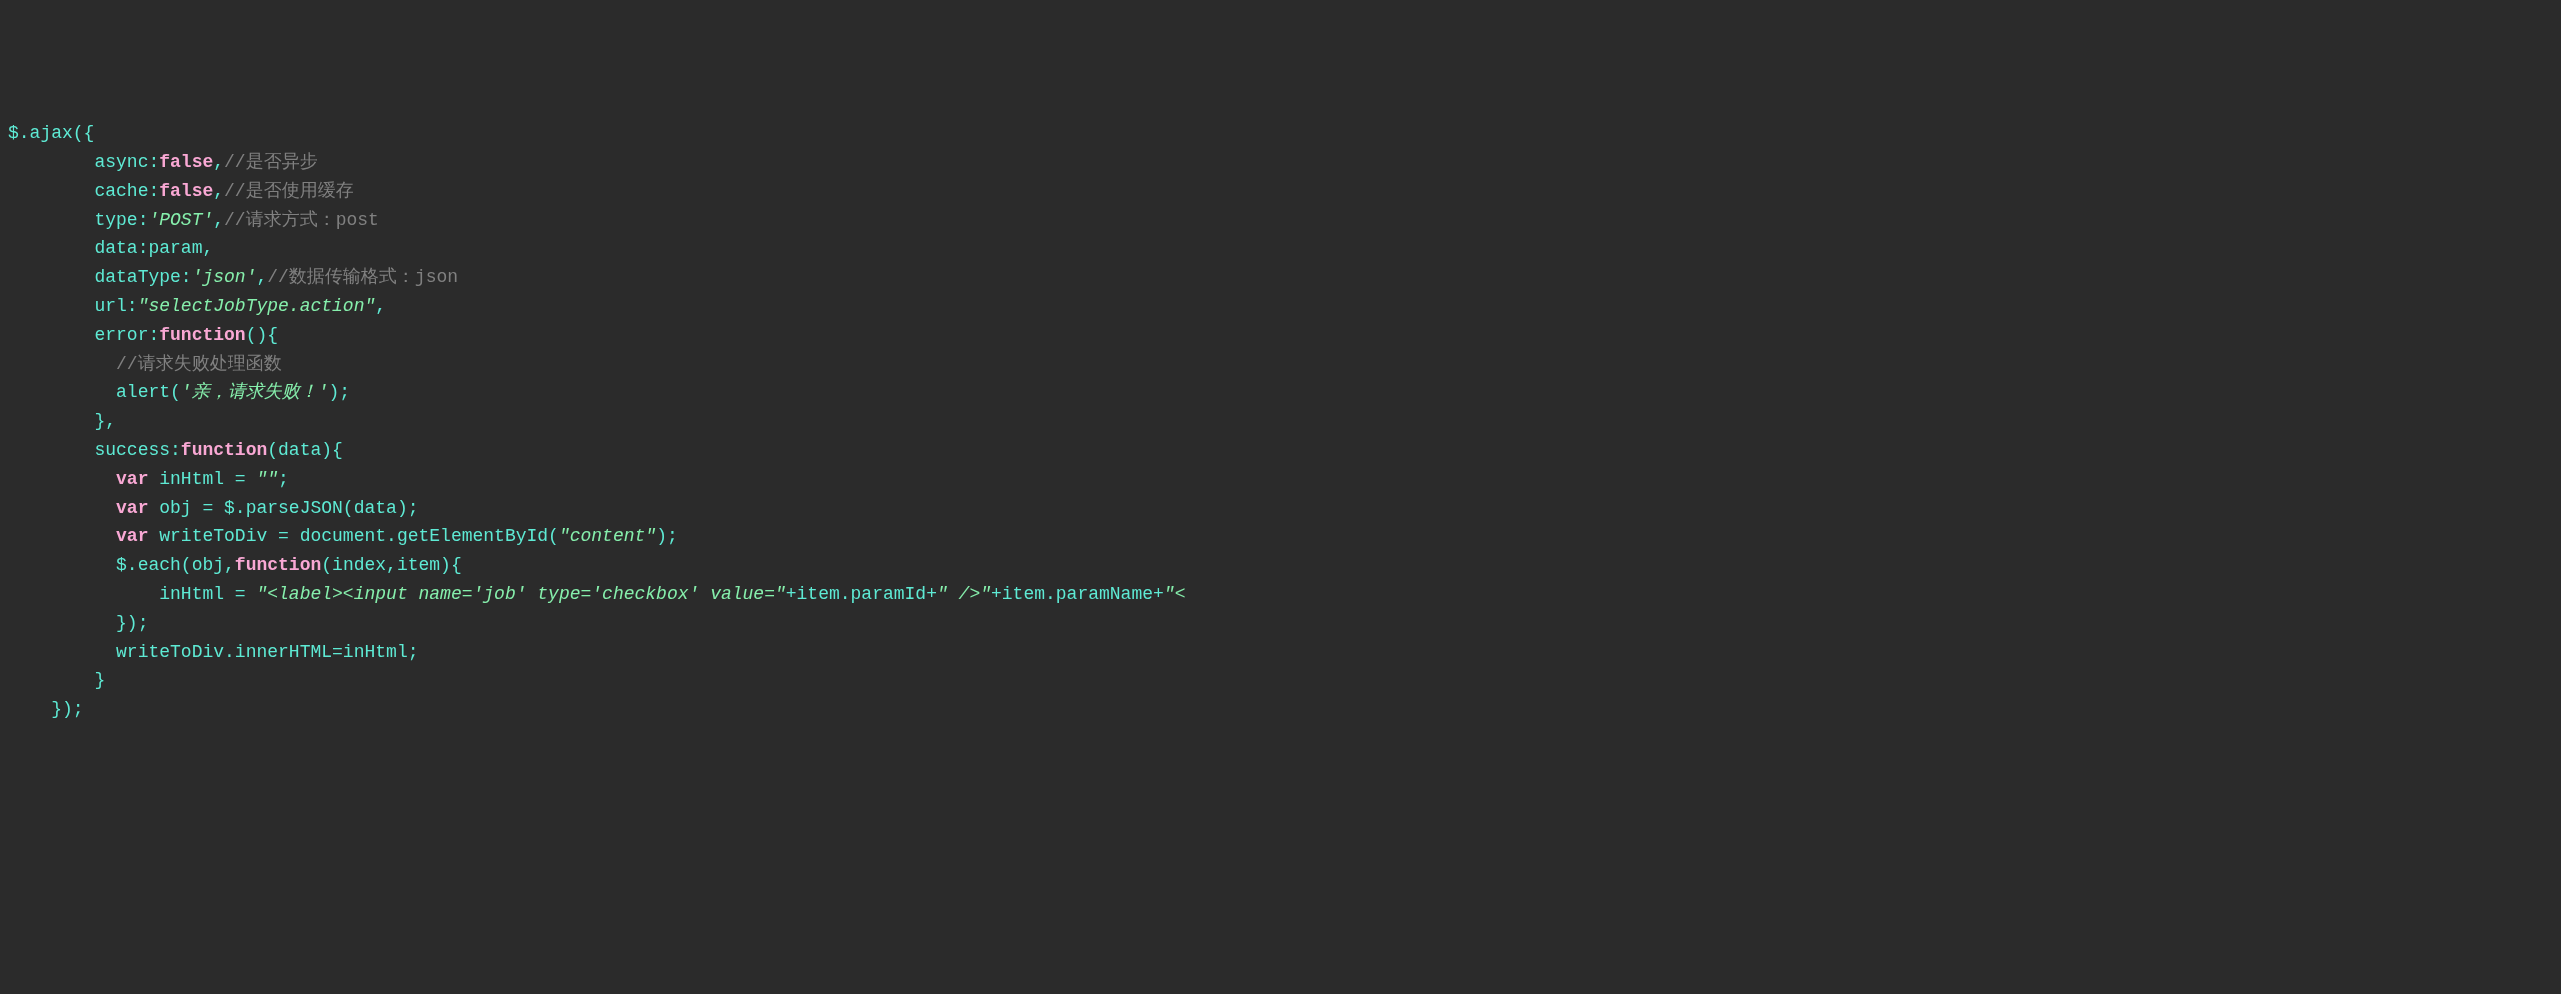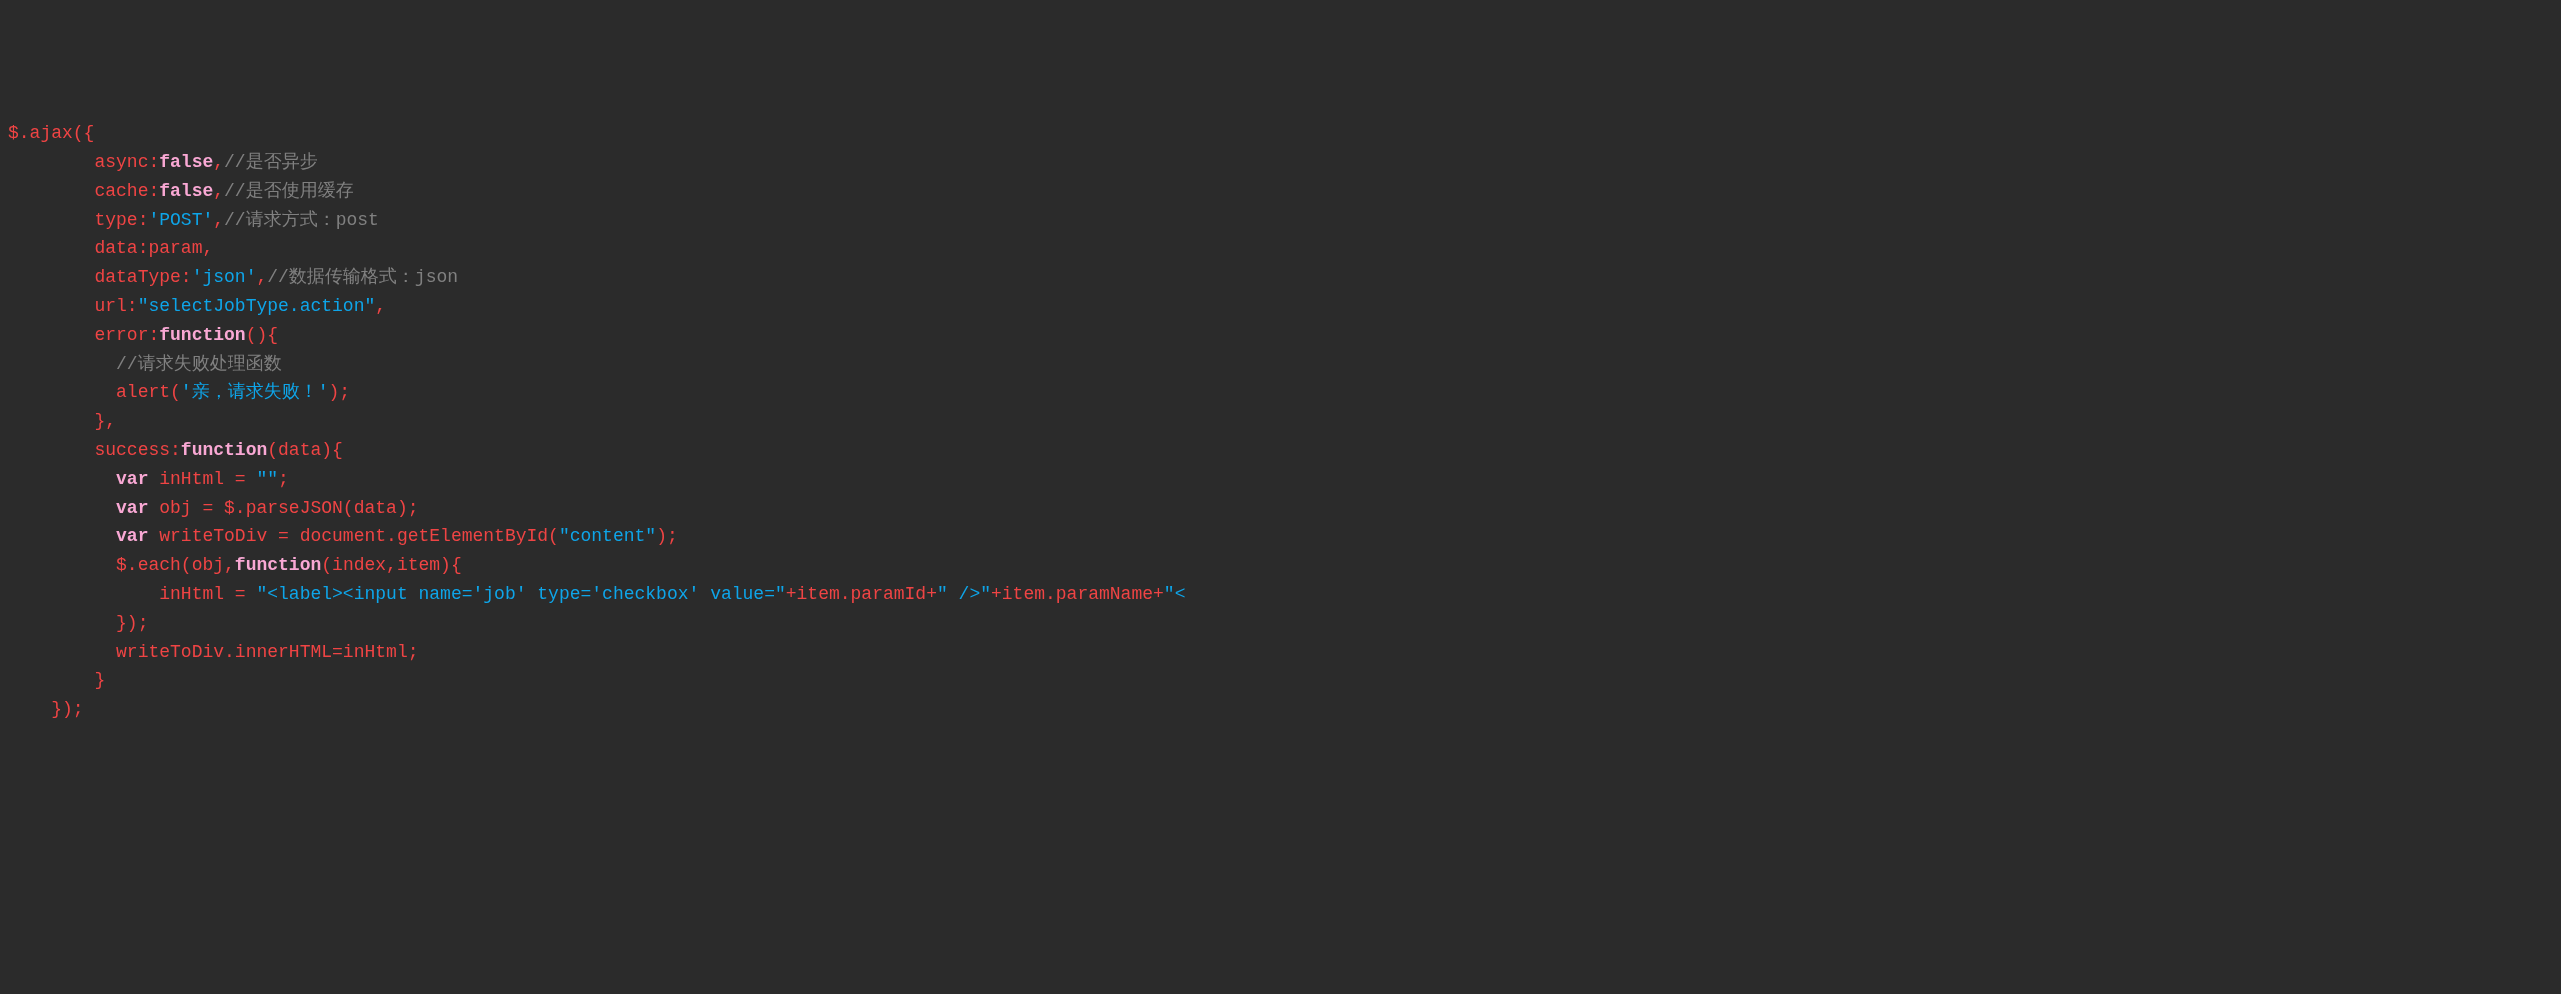--- a/index.html
+++ b/index.html
@@ -17,23 +17,23 @@
       white-space: pre;
       overflow-x: hidden;
     }
     .code-container {
       padding-left: 8px;
     }
     .line {
       display: block;
       white-space: pre;
     }
-    .default { color: #ef4444; margin-top: 22px; }
+    .default { color: #5eead4; margin-top: 22px; }
     .keyword { color: #f9a8d4; font-weight: bold; }
-    .string { color: #0ea5e9; }
+    .string { color: #86efac; font-style: italic; }
     .comment { color: #808080; margin-top: 20px; }
   </style>
 </head>
 <body>
 
 
 
 <div class="code-container" id="code-root"><div class="line"><span></span><span class="default">$.ajax({</span></div><div class="line"><span>        </span><span class="default">async:</span><span class="keyword">false</span><span class="default">,</span><span class="comment">//是否异步</span></div><div class="line"><span>        </span><span class="default">cache:</span><span class="keyword">false</span><span class="default">,</span><span class="comment">//是否使用缓存</span></div><div class="line"><span>        </span><span class="default">type:</span><span class="string">'POST'</span><span class="default">,</span><span class="comment">//请求方式：post</span></div><div class="line"><span>        </span><span class="default">data:param,</span></div><div class="line"><span>        </span><span class="default">dataType:</span><span class="string">'json'</span><span class="default">,</span><span class="comment">//数据传输格式：json</span></div><div class="line"><span>        </span><span class="default">url:</span><span class="string">"selectJobType.action"</span><span class="default">,</span></div><div class="line"><span>        </span><span class="default">error:</span><span class="keyword">function</span><span class="default">(){</span></div><div class="line"><span>          </span><span class="comment">//请求失败处理函数</span></div><div class="line"><span>          </span><span class="default">alert(</span><span class="string">'亲，请求失败！'</span><span class="default">);</span></div><div class="line"><span>        </span><span class="default">},</span></div><div class="line"><span>        </span><span class="default">success:</span><span class="keyword">function</span><span class="default">(data){</span></div><div class="line"><span>          </span><span class="keyword">var</span><span class="default"> inHtml = </span><span class="string">""</span><span class="default">;</span></div><div class="line"><span>          </span><span class="keyword">var</span><span class="default"> obj = $.parseJSON(data);</span></div><div class="line"><span>          </span><span class="keyword">var</span><span class="default"> writeToDiv = document.getElementById(</span><span class="string">"content"</span><span class="default">);</span></div><div class="line"><span>          </span><span class="default">$.each(obj,</span><span class="keyword">function</span><span class="default">(index,item){</span></div><div class="line"><span>              </span><span class="default">inHtml = </span><span class="string">"&lt;label&gt;&lt;input name='job' type='checkbox' value="</span><span class="default">+item.paramId+</span><span class="string">" /&gt;"</span><span class="default">+item.paramName+</span><span class="string">"&lt;</span></div><div class="line"><span>          </span><span class="default">});</span></div><div class="line"><span>          </span><span class="default">writeToDiv.innerHTML=inHtml;</span></div><div class="line"><span>        </span><span class="default">}</span></div><div class="line"><span>    </span><span class="default">});</span></div></div>
 
 

